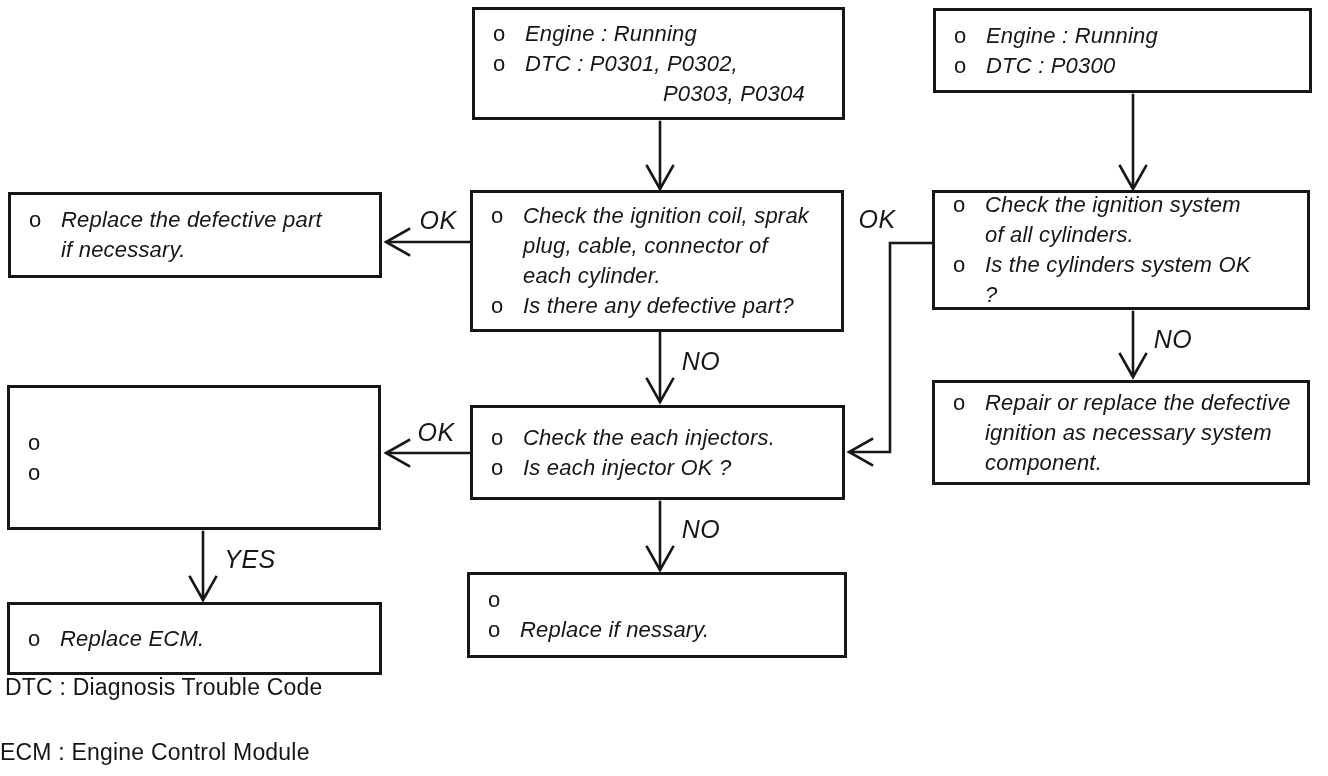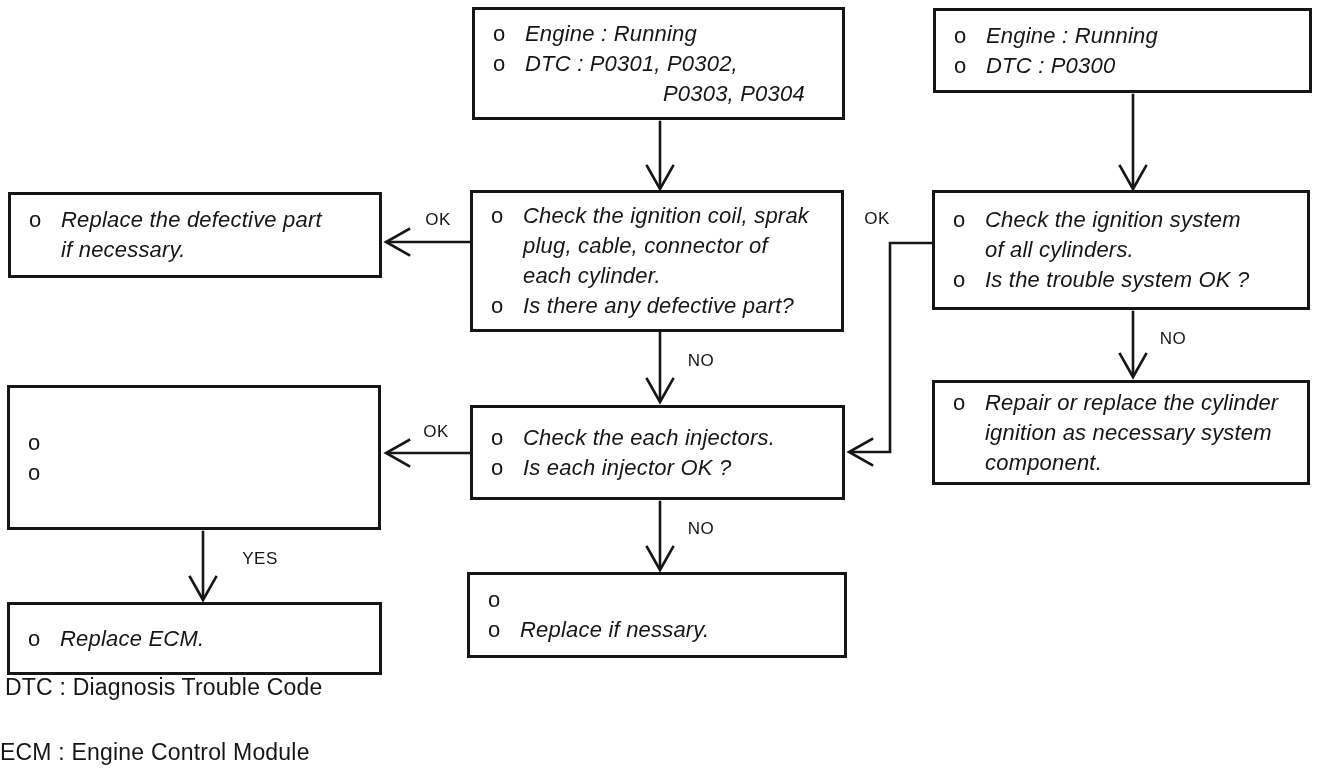--- a/index.html
+++ b/index.html
@@ -40,23 +40,24 @@
     max-width:var(--tw,none);
     font-style:italic;
   }
   .item.cont .txt{
     padding-left:138px;
     text-align:right;
   }
   .lbl{
     position:absolute;
     transform:translate(-50%,-50%);
-    font-size:17px;
+    font-size:25px;
     letter-spacing:.5px;
     white-space:nowrap;
+    font-style:italic;
   }
   .legend-line{
     position:absolute;
     font-size:23px;
     line-height:30px;
     letter-spacing:.2px;
     white-space:nowrap;
   }
 </style>
 </head>
@@ -138,28 +139,28 @@
     </div>
   </div>
 
   <div class="box" style="left:932px;top:190px;width:378px;height:120px;--tw:268px">
     <div class="item">
       <span class="bullet">o</span>
       <span class="txt">Check the ignition system of all cylinders.</span>
     </div>
     <div class="item">
       <span class="bullet">o</span>
-      <span class="txt">Is the trouble system OK ?</span>
+      <span class="txt">Is the cylinders system OK ?</span>
     </div>
   </div>
 
   <div class="box" style="left:932px;top:380px;width:378px;height:105px">
     <div class="item">
       <span class="bullet">o</span>
-      <span class="txt">Repair or replace the cylinder ignition as necessary system component.</span>
+      <span class="txt">Repair or replace the defective ignition as necessary system component.</span>
     </div>
   </div>
 
   <div class="box" style="left:470px;top:405px;width:375px;height:95px">
     <div class="item">
       <span class="bullet">o</span>
       <span class="txt">Check the each injectors.</span>
     </div>
     <div class="item">
       <span class="bullet">o</span>
@@ -192,18 +193,18 @@
       <span class="txt">Replace if nessary.</span>
     </div>
   </div>
 
   <div class="lbl" style="left:438px;top:220px">OK</div>
   <div class="lbl" style="left:877px;top:219px">OK</div>
   <div class="lbl" style="left:436px;top:432px">OK</div>
   <div class="lbl" style="left:701px;top:361px">NO</div>
   <div class="lbl" style="left:1173px;top:339px">NO</div>
   <div class="lbl" style="left:701px;top:529px">NO</div>
-  <div class="lbl" style="left:260px;top:559px">YES</div>
+  <div class="lbl" style="left:250px;top:559px">YES</div>
 
   <div class="legend-line" style="left:5px;top:672px">DTC : Diagnosis Trouble Code</div>
   <div class="legend-line" style="left:0;top:737px">ECM : Engine Control Module</div>
 
 </div>
 
 </body></html>

